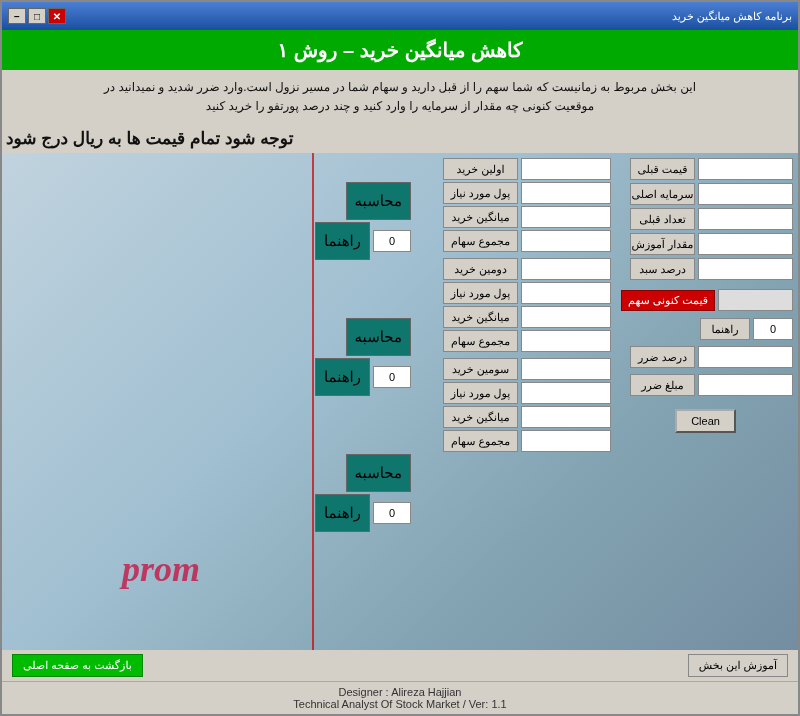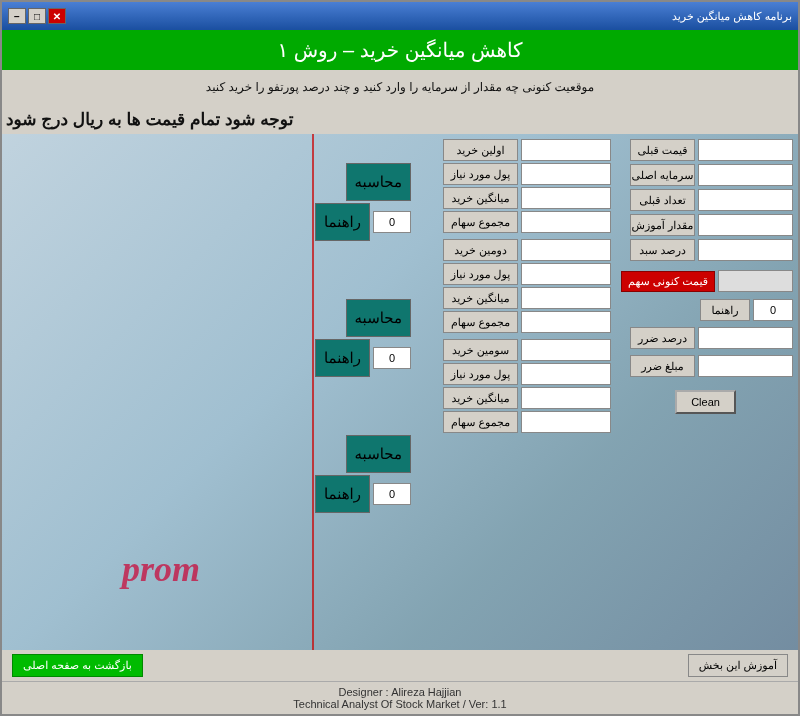--- a/index.html
+++ b/index.html
@@ -52,21 +52,21 @@
     }
     .title-bar-btn.close { background: #cc0000; color: white; }
     .title-bar-btn.min { background: #d4d0c8; }
     .title-bar-btn.max { background: #d4d0c8; }
 
     .header-green {
       background: #00aa00;
       color: white;
       text-align: center;
       font-size: 20px;
-      font-weight: normal;
+      font-weight: bold;
       padding: 8px;
       direction: rtl;
     }
     .description-box {
       background: #d4d0c8;
       padding: 8px 12px;
       font-size: 12px;
       text-align: center;
       direction: rtl;
       line-height: 1.6;
@@ -266,20 +266,21 @@
     <div class="title-bar-buttons">
       <div class="title-bar-btn min">−</div>
       <div class="title-bar-btn max">□</div>
       <div class="title-bar-btn close">✕</div>
     </div>
   </div>
 
   <div class="header-green">کاهش میانگین خرید – روش ۱</div>
 
   <div class="description-box">
+    <div>این بخش مربوط به زمانیست که شما سهم را از قبل دارید و سهام شما در مسیر نزول است.وارد ضرر شدید و نمیدانید در</div>
     <div>موقعیت کنونی چه مقدار از سرمایه را وارد کنید و چند درصد پورتفو را خرید کنید</div>
   </div>
   <div class="notice-text">توجه شود تمام قیمت ها به ریال درج شود</div>
 
   <div class="main-content">
     <div class="bg-image"></div>
     <div class="red-line"></div>
     <div class="prom-text">prom</div>
 
     <div class="layout-wrapper">

